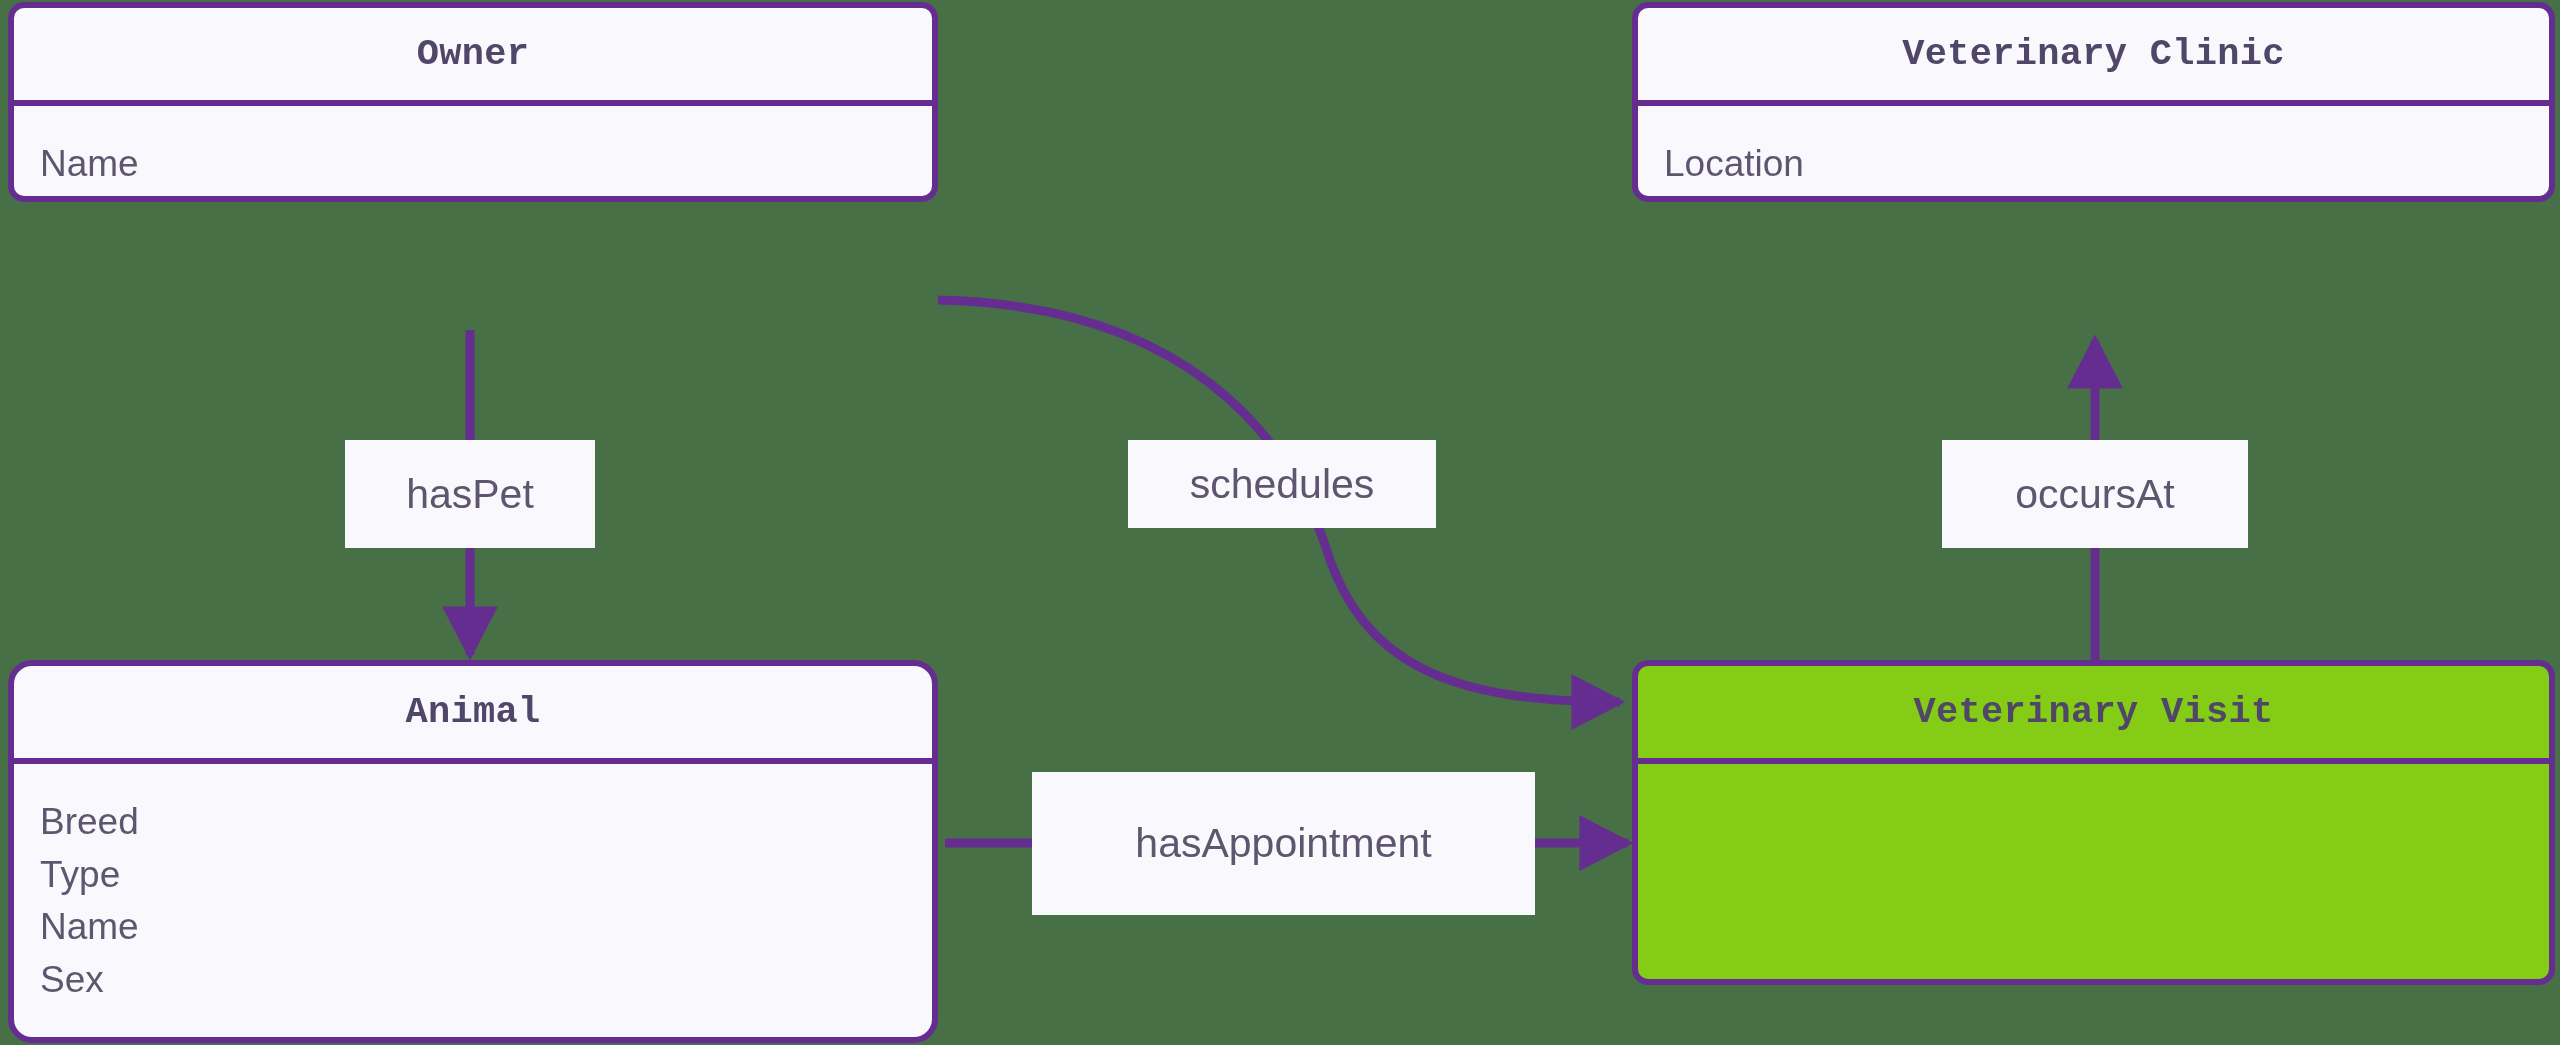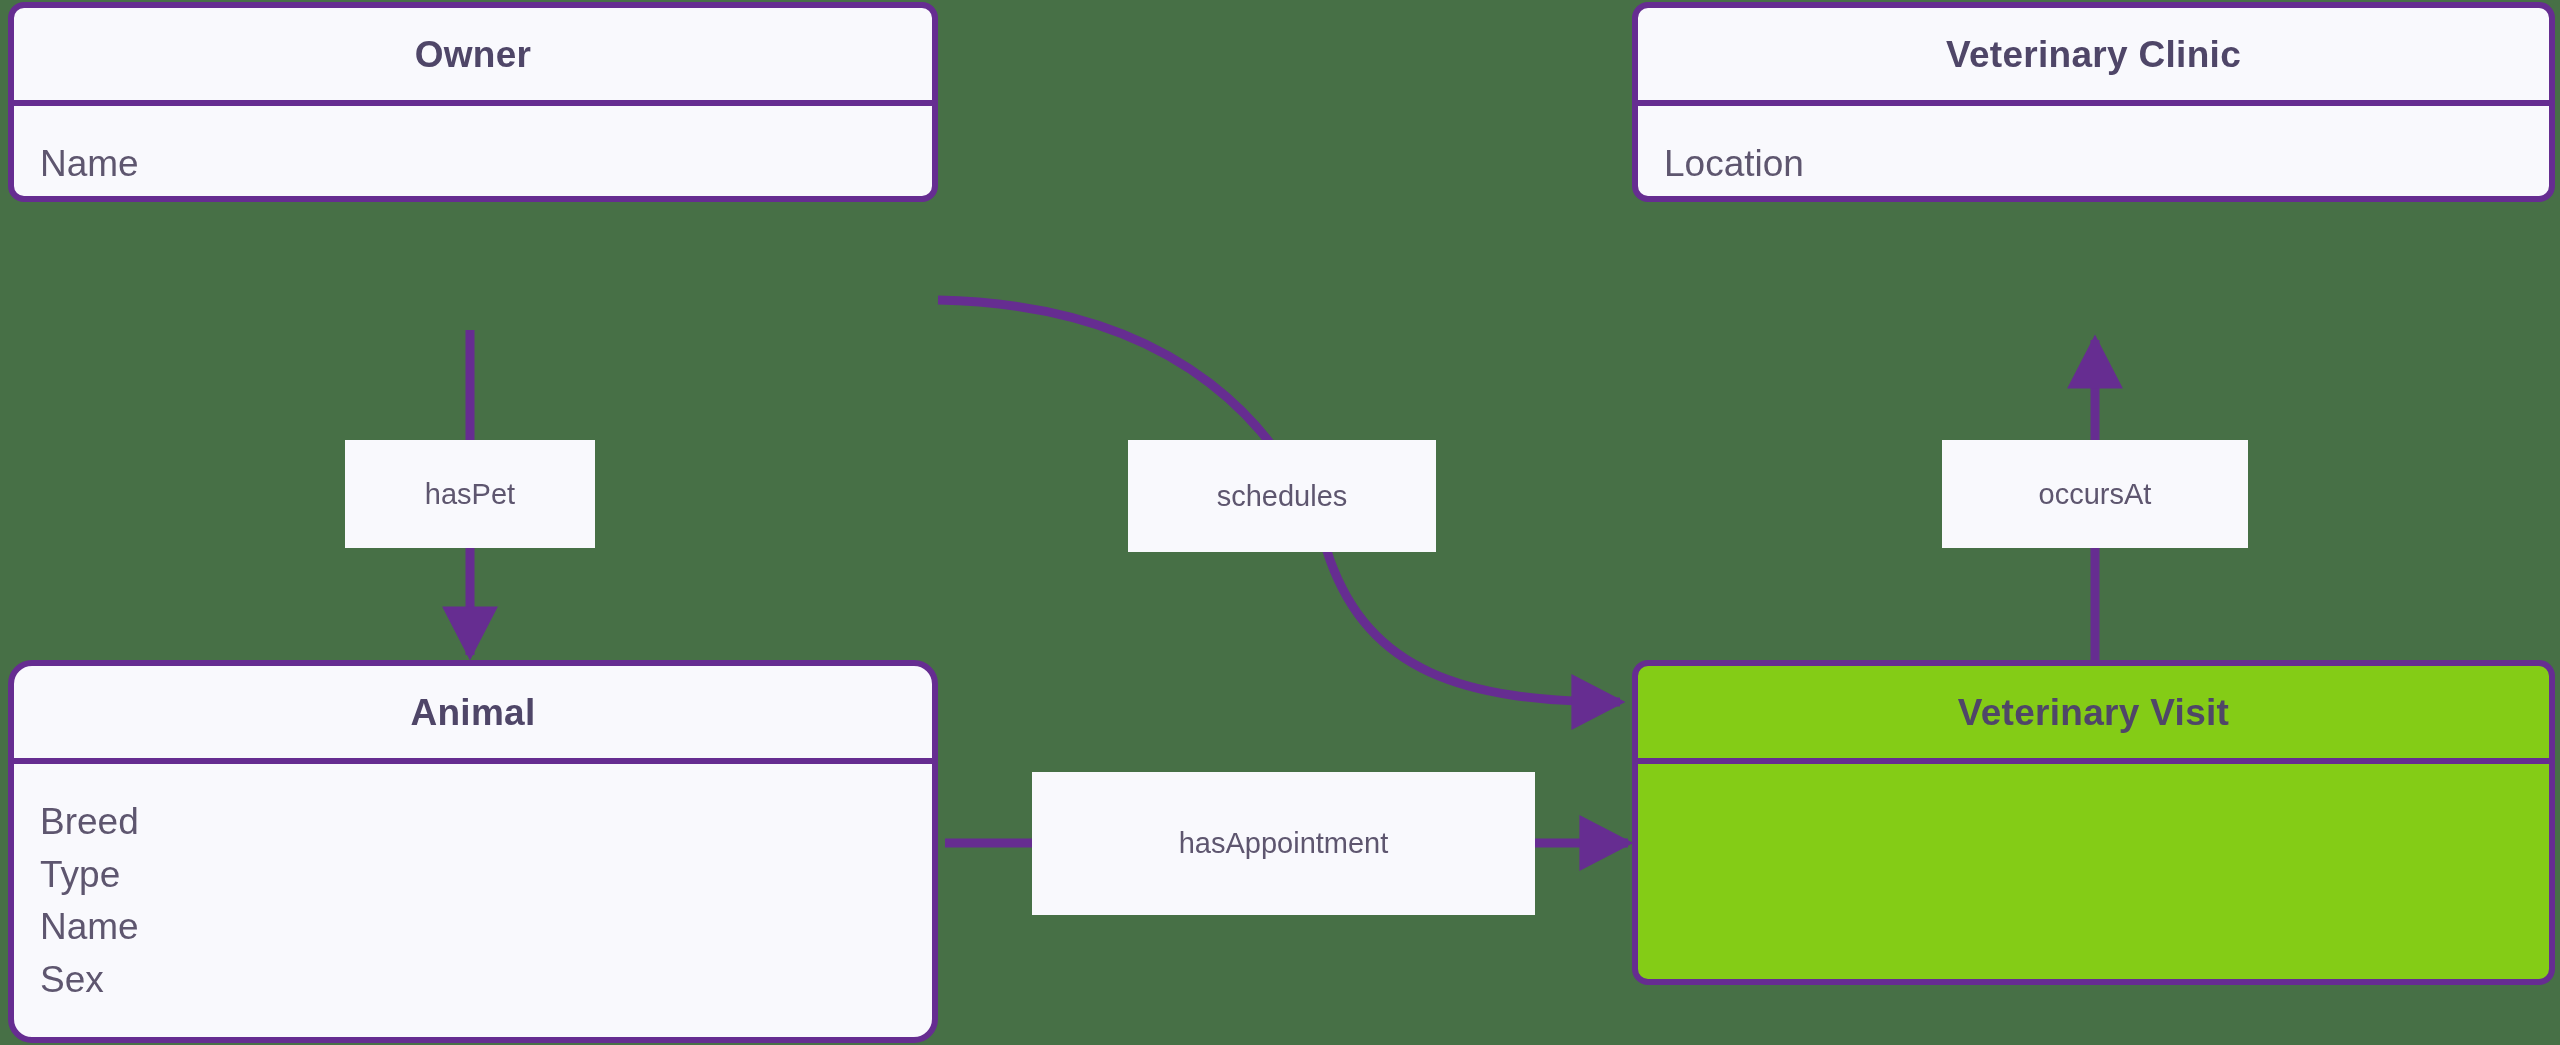--- a/index.html
+++ b/index.html
@@ -44,20 +44,21 @@
     display: flex;
     align-items: center;
     justify-content: center;
   }
   .entity-title {
     font-size: 37px;
     font-weight: bold;
     color: #4f4668;
     letter-spacing: 0.3px;
     line-height: 1;
+    font-family: Liberation Mono, monospace;
   }
   .entity-body {
     box-sizing: border-box;
     padding: 32px 0 0 26px;
   }
   .attr {
     font-size: 37px;
     color: #5e566f;
     line-height: 1.42;
     white-space: nowrap;
@@ -67,21 +68,21 @@
   .rel-label {
     position: absolute;
     box-sizing: border-box;
     background: #f9f9fd;
     display: flex;
     align-items: center;
     justify-content: center;
     z-index: 5;
   }
   .rel-label-text {
-    font-size: 29px;
+    font-size: 41px;
     color: #5e566f;
     line-height: 1;
     white-space: nowrap;
   }
 
   
   #connectors {
     position: absolute;
     left: 0; top: 0;
     width: 2560px;
@@ -149,21 +150,21 @@
   <div class="entity accent" style="left:1632px; top:660px; width:923px; height:325px;">
     <div class="entity-header">
       <span class="entity-title">Veterinary Visit</span>
     </div>
   </div>
 
   <div class="rel-label" style="left:345px; top:440px; width:250px; height:108px;">
     <span class="rel-label-text">hasPet</span>
   </div>
 
-  <div class="rel-label" style="left:1128px; top:440px; width:308px; height:112px;">
+  <div class="rel-label" style="left:1128px; top:440px; width:308px; height:88px;">
     <span class="rel-label-text">schedules</span>
   </div>
 
   <div class="rel-label" style="left:1032px; top:772px; width:503px; height:143px;">
     <span class="rel-label-text">hasAppointment</span>
   </div>
 
   <div class="rel-label" style="left:1942px; top:440px; width:306px; height:108px;">
     <span class="rel-label-text">occursAt</span>
   </div>

